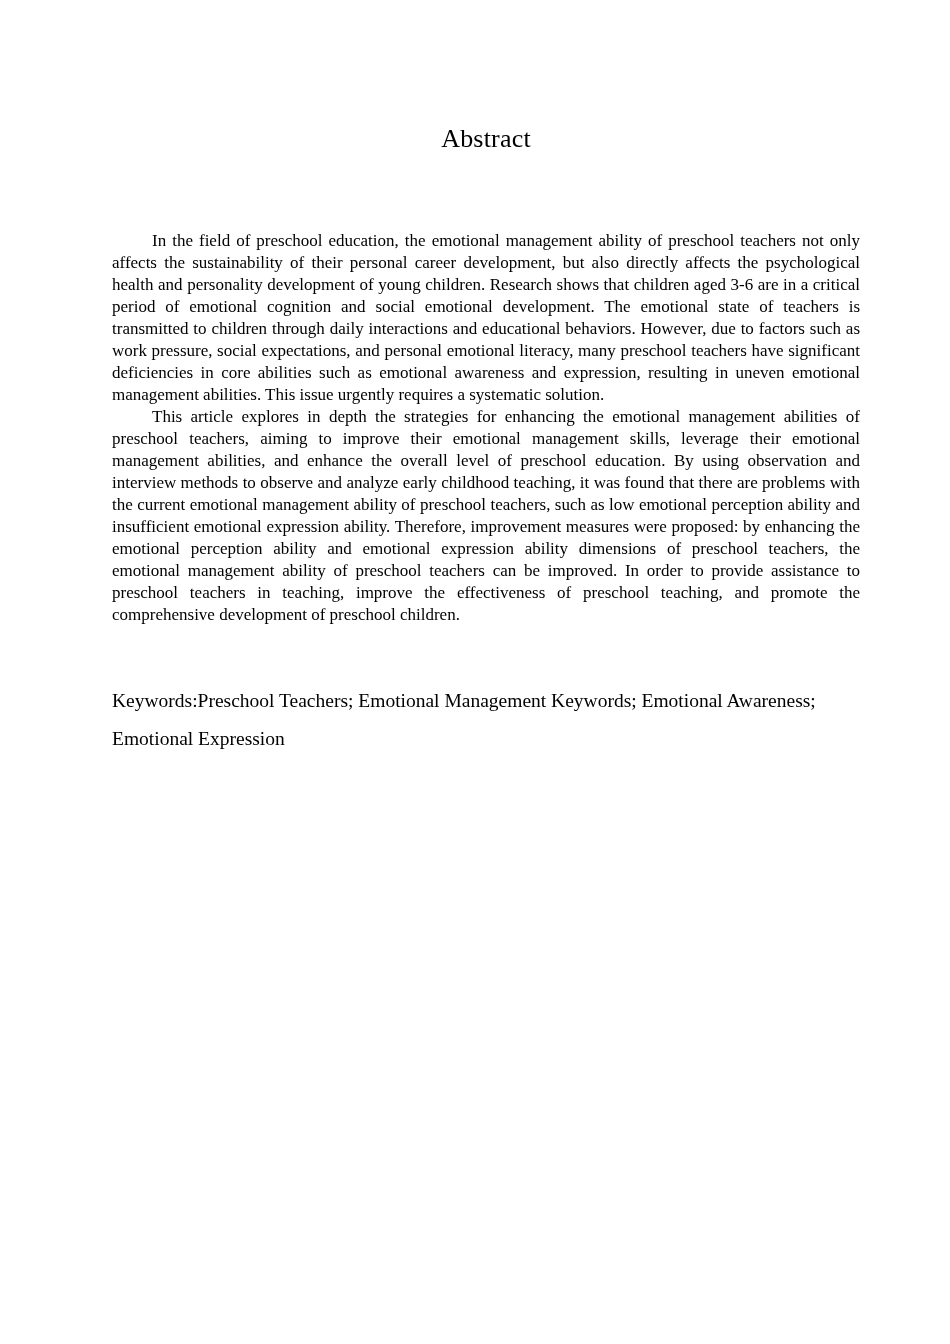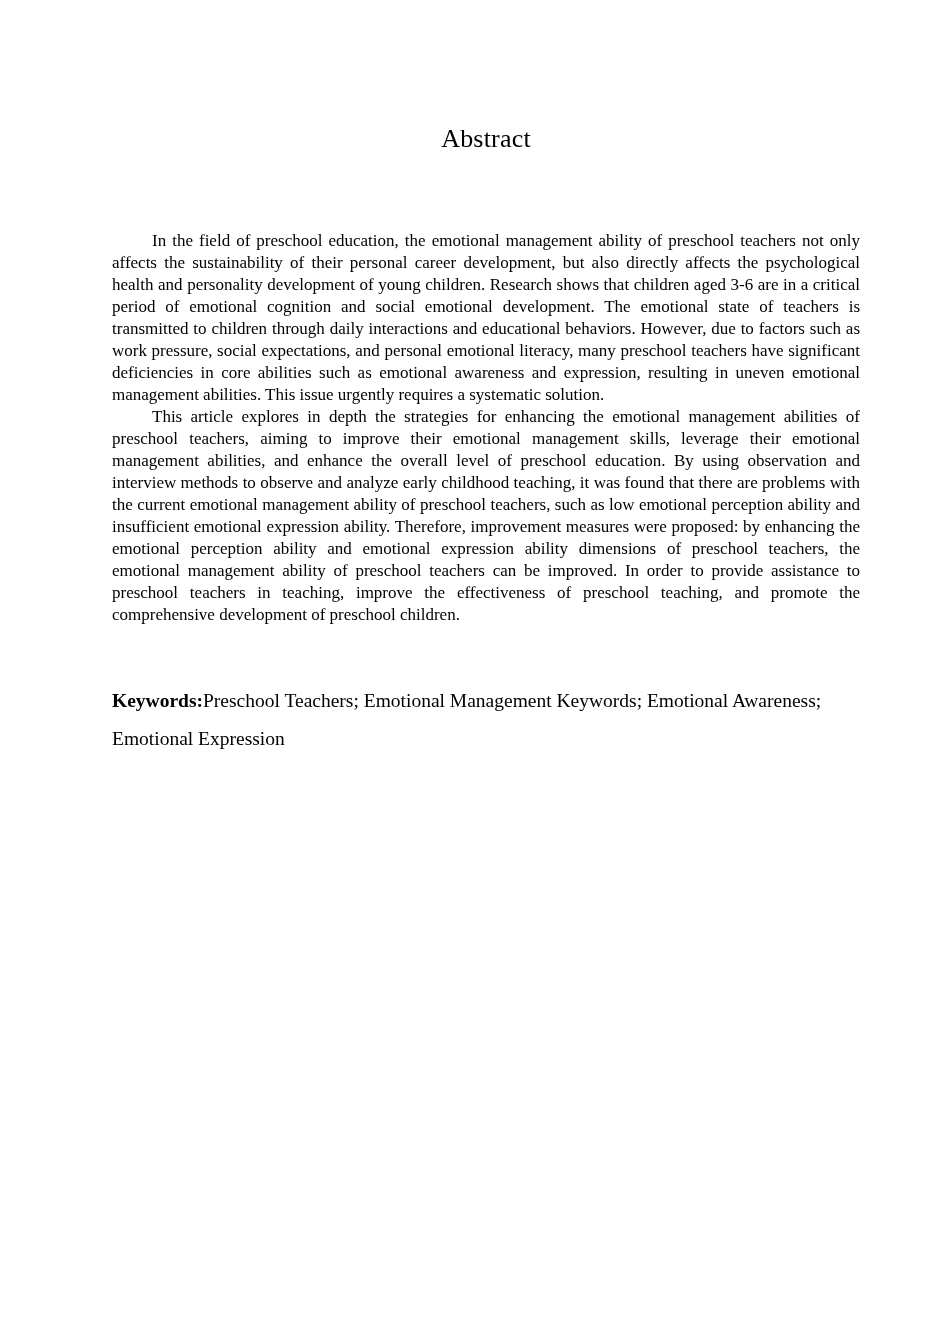--- a/index.html
+++ b/index.html
@@ -47,21 +47,21 @@
     text-indent: 40px;
     hyphens: none;
   }
   .keywords-block {
     margin-top: 56px;
     font-size: 19.5px;
     line-height: 37.5px;
     text-align: left;
   }
   .keywords-label {
-    font-weight: bold;
+    font-weight: normal;
     text-align: right;
   }
   .page-number {
     position: absolute;
     left: 0;
     right: 0;
     top: 1242px;
     text-align: right;
     font-size: 15px;
     line-height: 18px;

